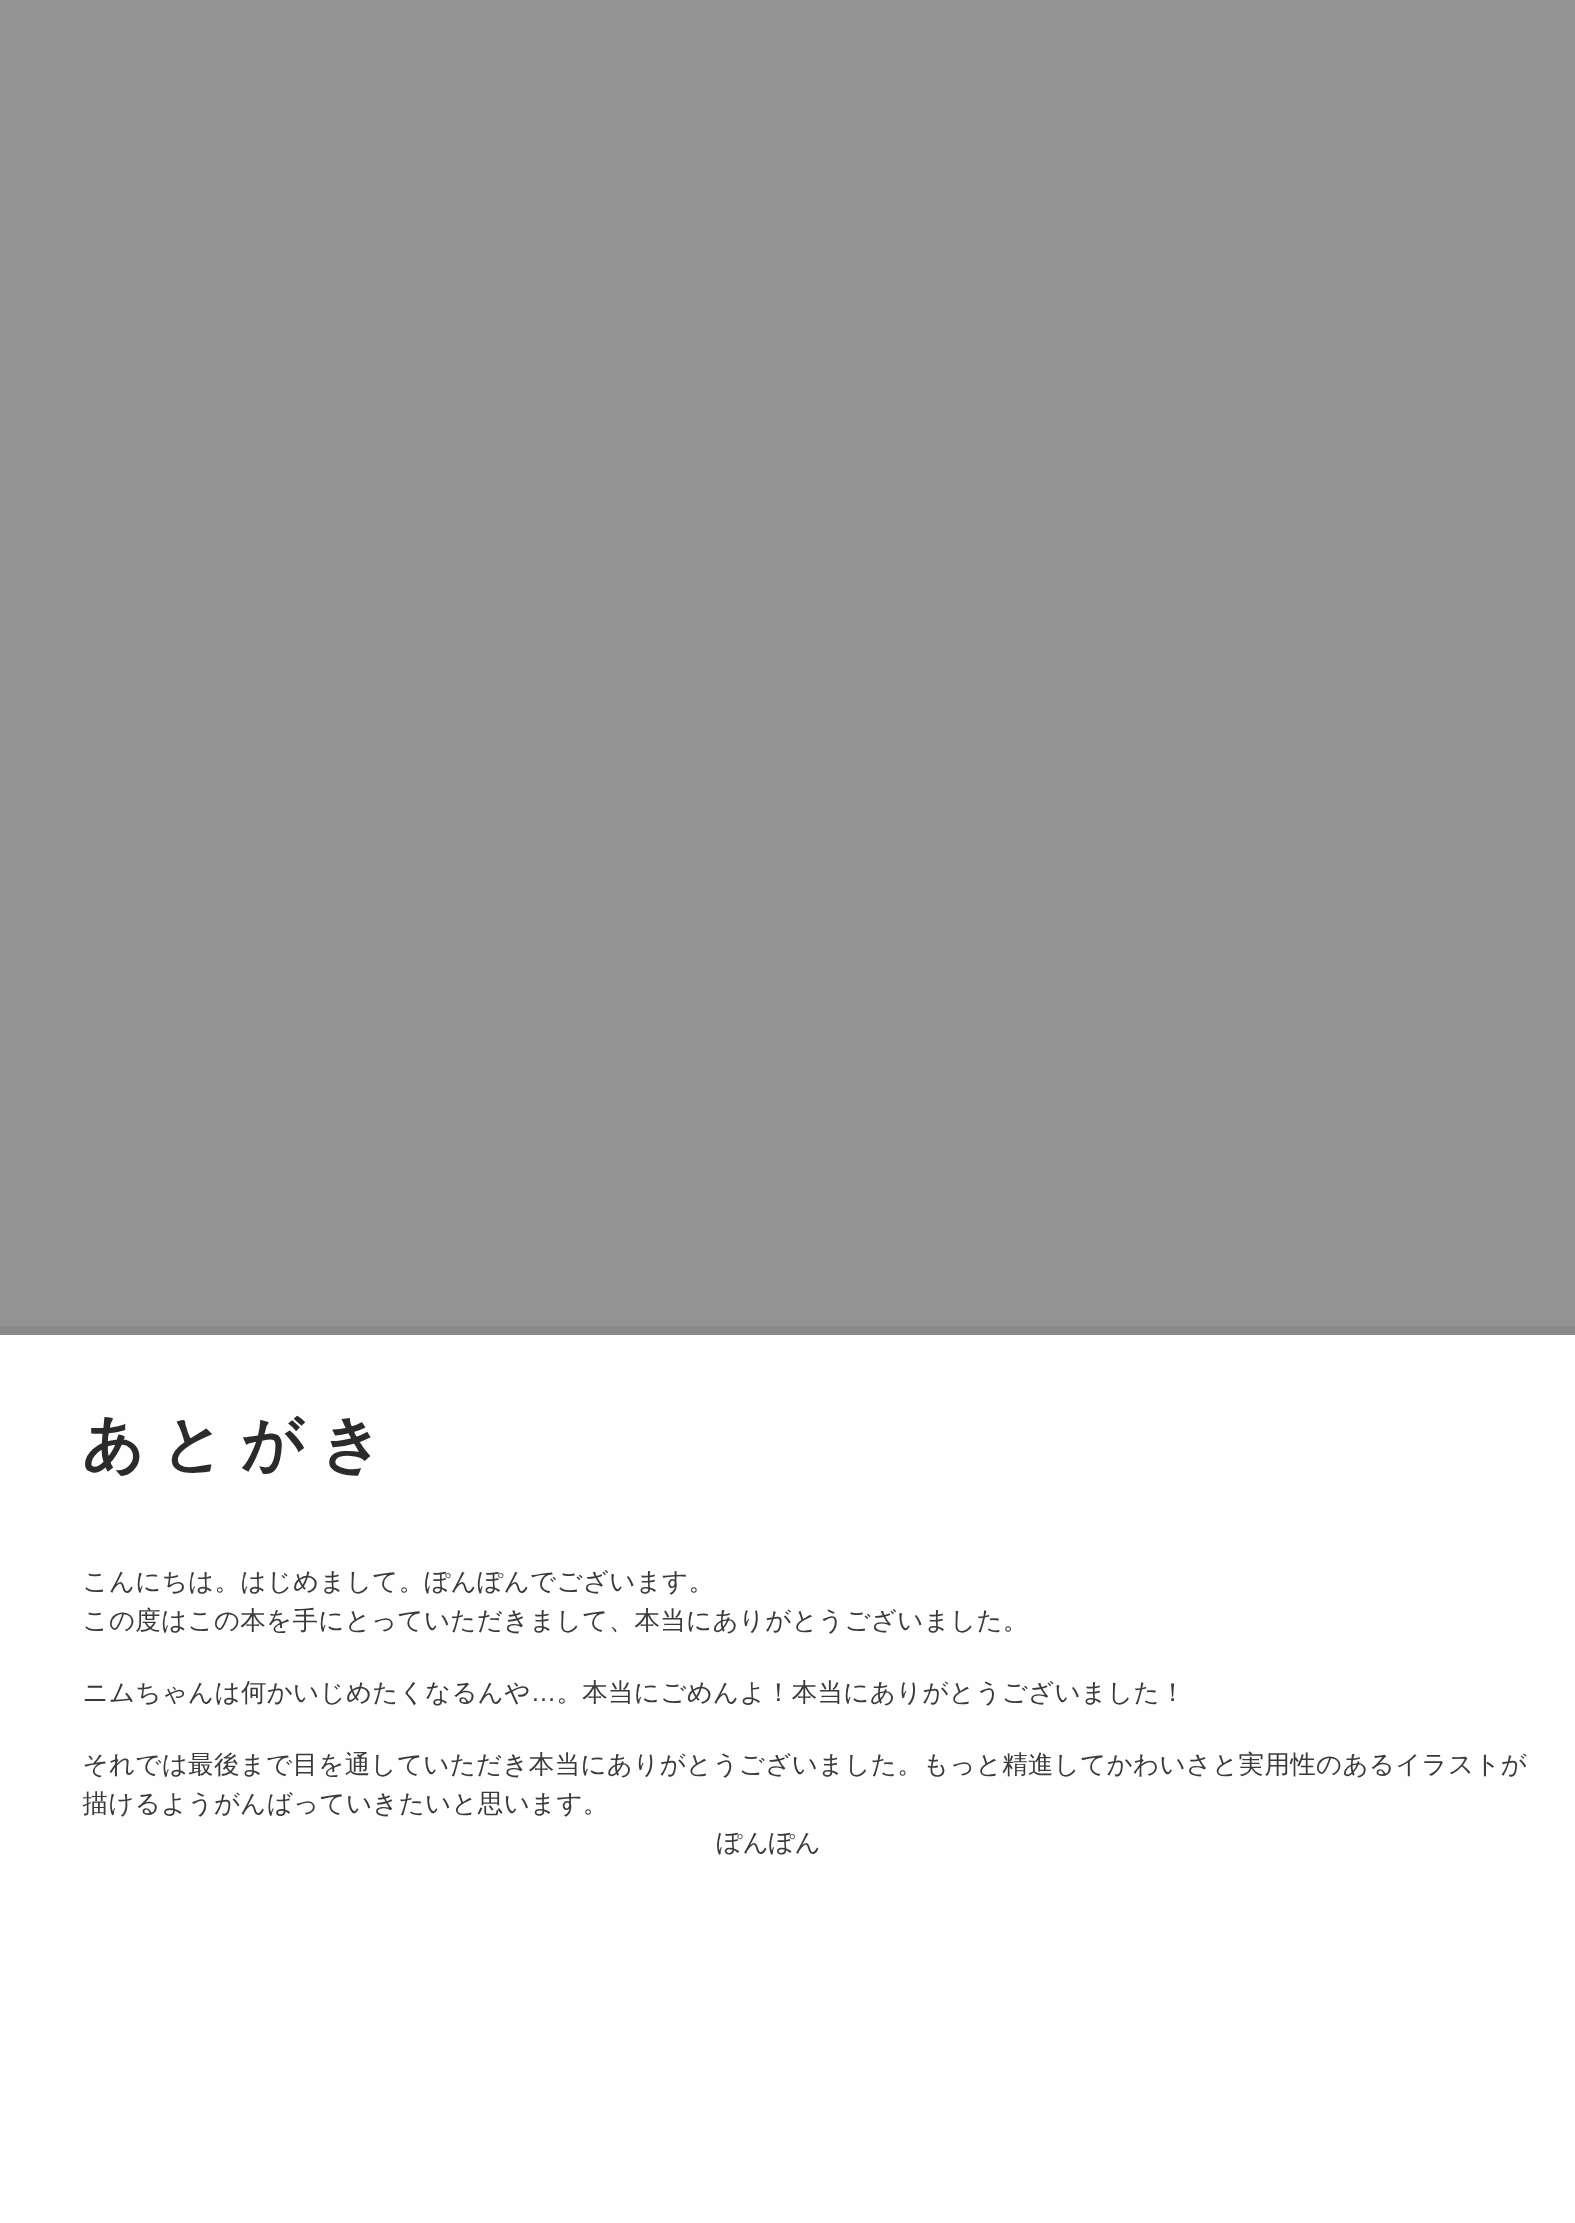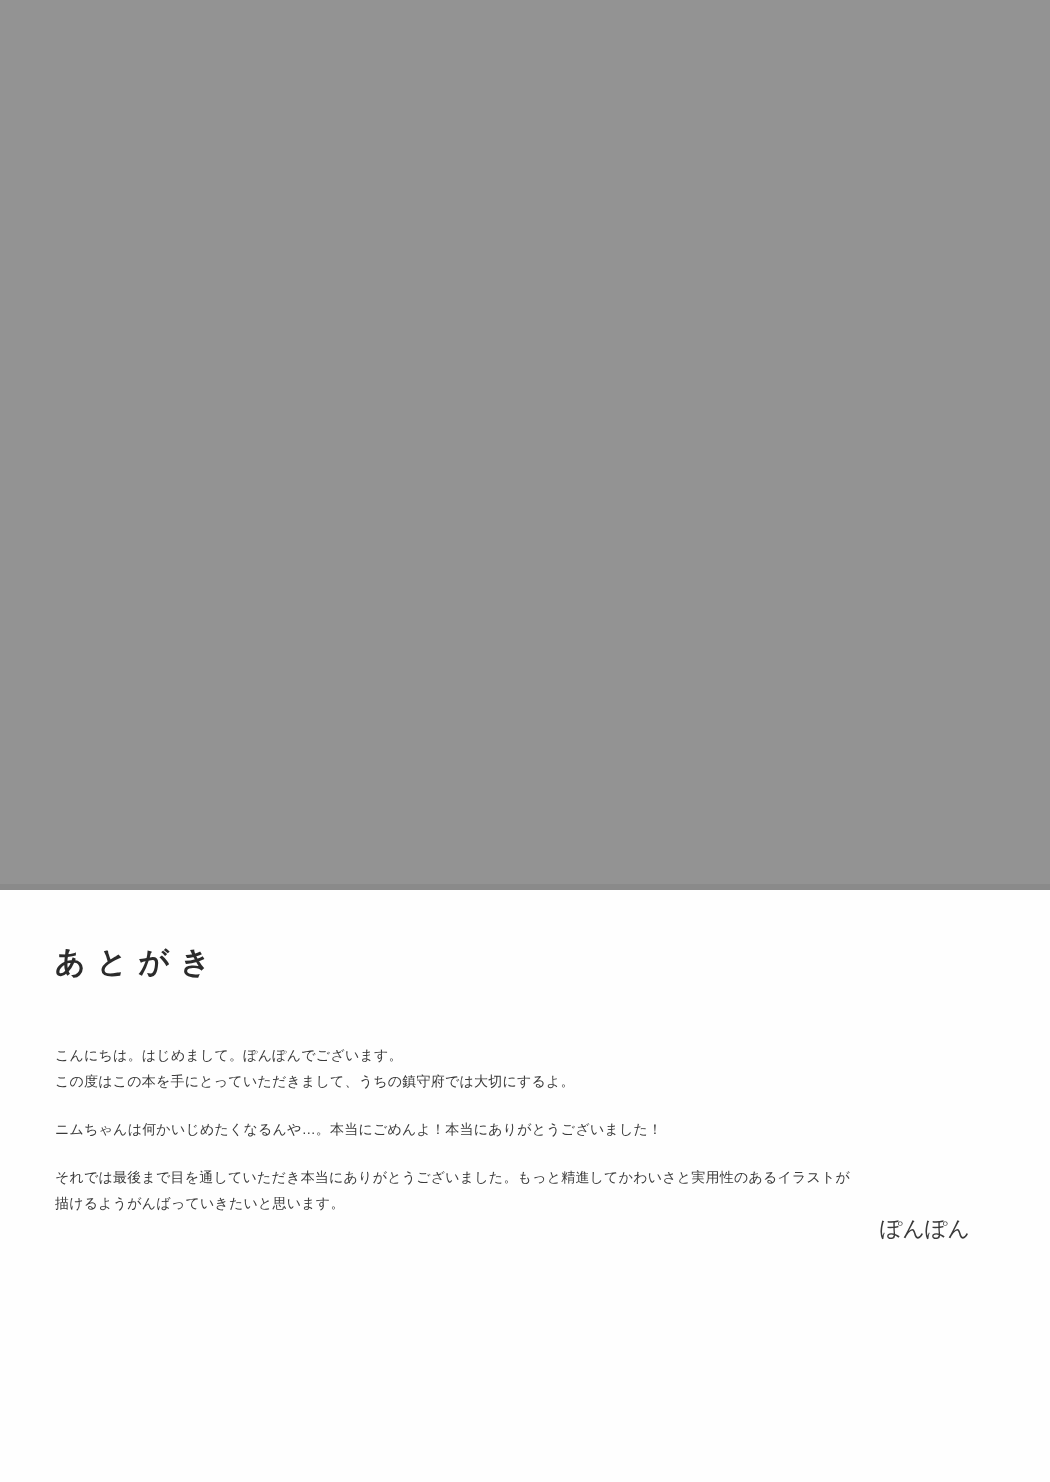--- a/index.html
+++ b/index.html
@@ -26,57 +26,57 @@
     height: 890px;
     background: var(--gray-block);
     border-bottom: 6px solid var(--gray-block-edge);
   }
   .content {
     padding: 0 55px;
     color: var(--text);
   }
   .title {
     margin-top: 56px;
-    font-size: 30px;
+    font-size: 41px;
     line-height: 32px;
     font-weight: bold;
     letter-spacing: 11px;
     color: var(--title-color);
   }
   .para {
-    font-size: 14px;
+    font-size: 17px;
     line-height: 26px;
     margin-top: 22px;
     letter-spacing: 0.2px;
   }
   .para.first {
     margin-top: 64px;
   }
   .line { display: block; white-space: nowrap; }
   .signature {
-    font-size: 22px;
+    font-size: 17px;
     line-height: 26px;
-    text-align: right;
+    text-align: center;
     padding-right: 25px;
   }
 </style>
 </head>
 <body>
 
 <div class="page">
 
   <div class="gray-block"></div>
 
   <div class="content">
 
     <h1 class="title">あとがき</h1>
 
     <p class="para first">
       <span class="line">こんにちは。はじめまして。ぽんぽんでございます。</span>
-      <span class="line">この度はこの本を手にとっていただきまして、うちの鎮守府では大切にするよ。</span>
+      <span class="line">この度はこの本を手にとっていただきまして、本当にありがとうございました。</span>
     </p>
 
     <p class="para">
       <span class="line">ニムちゃんは何かいじめたくなるんや…。本当にごめんよ！本当にありがとうございました！</span>
     </p>
 
     <p class="para">
     </p>
 
     <p class="para">

